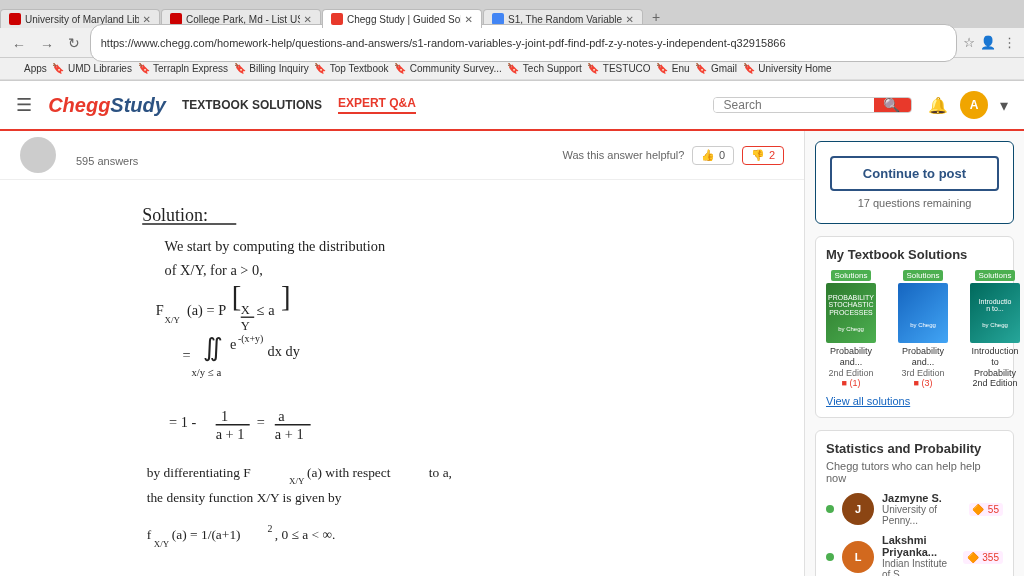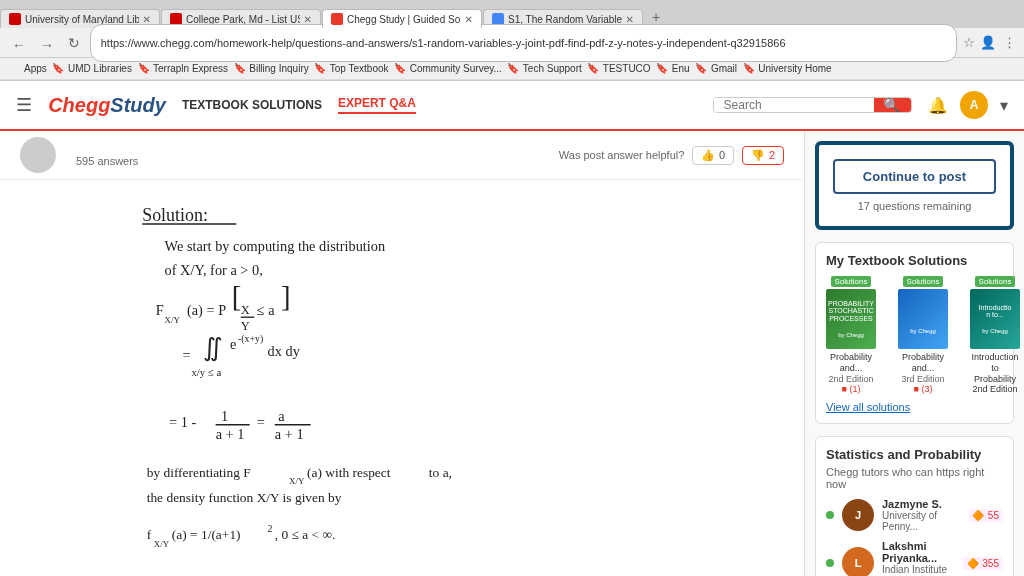--- a/index.html
+++ b/index.html
@@ -59,21 +59,21 @@
     .helpful-btn { display: flex; align-items: center; gap: 4px; border: 1px solid #ccc; border-radius: 4px; padding: 2px 8px; cursor: pointer; background: #fff; font-size: 11px; }
     .helpful-btn.like { color: #555; }
     .helpful-btn.dislike { color: #e8392b; border-color: #e8392b; }
 
     
     .solution-area { padding: 10px 20px; background: #fff; min-height: 350px; position: relative; }
 
     
     .right-sidebar { width: 220px; background: #f9f9f9; border-left: 1px solid #e0e0e0; overflow-y: auto; padding: 10px; flex-shrink: 0; }
 
-    .continue-post-card { background: #fff; border: 4px solid #0c4a6e; border-radius: 6px; padding: 14px; margin-bottom: 12px; text-align: center; }
+    .continue-post-card { background: #fff; border: 1px solid #0c4a6e; border-radius: 6px; padding: 14px; margin-bottom: 12px; text-align: center; }
     .continue-btn { background: #fff; border: 2px solid #2c5282; color: #2c5282; padding: 8px 16px; border-radius: 4px; cursor: pointer; font-size: 13px; font-weight: 600; width: 100%; }
     .questions-remaining { font-size: 11px; color: #666; margin-top: 6px; }
 
     .my-textbook-solutions { background: #fff; border: 1px solid #ddd; border-radius: 6px; padding: 10px; margin-bottom: 12px; }
     .section-title { font-size: 13px; font-weight: bold; color: #333; margin-bottom: 8px; }
     .textbook-books { display: flex; gap: 22px; margin-bottom: 6px; }
     .book-item { flex: 1; display: flex; flex-direction: column; align-items: center; }
     .book-cover { width: 50px; height: 60px; border-radius: 2px; overflow: hidden; display: flex; align-items: center; justify-content: center; font-size: 8px; text-align: center; position: relative; }
     .book-cover-green { background: linear-gradient(135deg, #2d7a2d, #4caf50); color: #fff; padding: 2px; }
     .book-cover-blue { background: linear-gradient(135deg, #1565c0, #42a5f5); color: #fff; padding: 2px; }
@@ -180,21 +180,21 @@
 
     <div class="main-content">
 
       <div class="answer-meta">
         <div style="width:36px;height:36px;border-radius:50%;background:#ccc;flex-shrink:0;"></div>
         <div>
           <div style="font-size:11px;color:#999;height:12px;"></div>
           <div class="answers-count">595 answers</div>
         </div>
         <div class="helpful-section">
-          <span style="font-size:11px;color:#666;">Was post answer helpful?</span>
+          <span style="font-size:11px;color:#666;">Was this answer helpful?</span>
           <div class="helpful-btn like">
             <span>👍</span>
             <span>0</span>
           </div>
           <div class="helpful-btn dislike">
             <span>👎</span>
             <span>2</span>
           </div>
         </div>
       </div>
@@ -292,21 +292,21 @@
             </div>
             <div class="book-title">Introduction to Probability 2nd Edition</div>
           </div>
 
         </div>
         <div class="view-all-link">View all solutions</div>
       </div>
 
       <div class="stats-prob-section">
         <div class="stats-title">Statistics and Probability</div>
-        <div class="stats-subtitle">Chegg tutors who can https right now</div>
+        <div class="stats-subtitle">Chegg tutors who can help help now</div>
 
         <div class="tutor-item">
           <div class="online-dot"></div>
           <div class="tutor-avatar" style="background:#8b4513;">J</div>
           <div class="tutor-info">
             <div class="tutor-name">Jazmyne S.</div>
             <div class="tutor-school">University of Penny...</div>
           </div>
           <div class="tutor-rating">🔶 55</div>
         </div>

